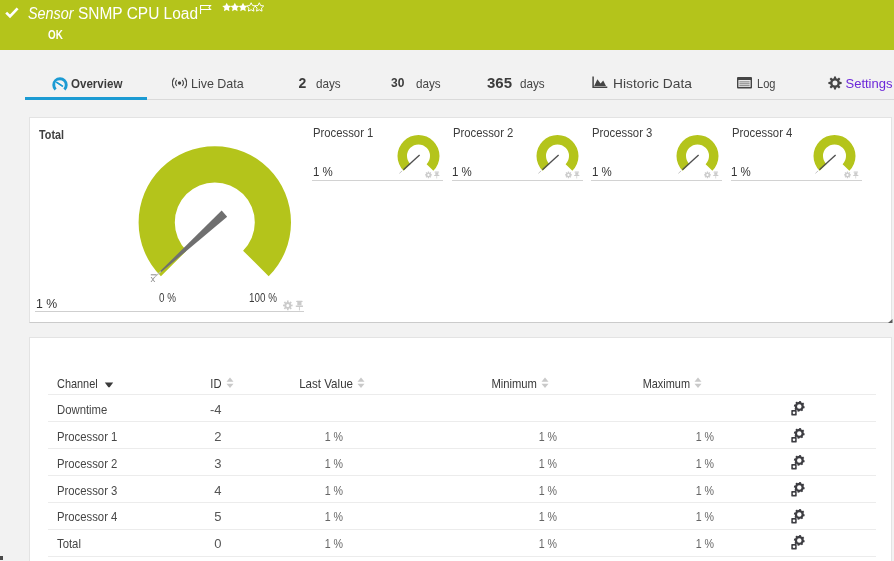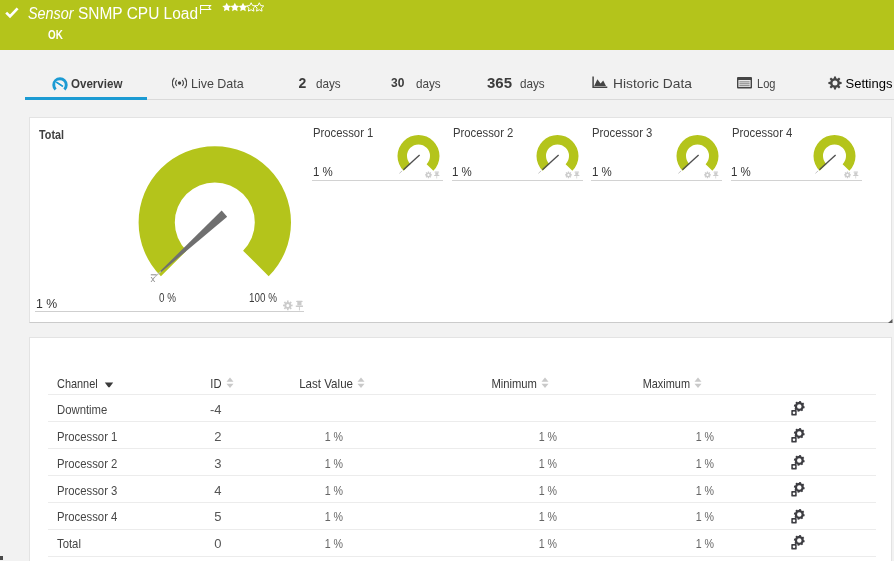--- a/index.html
+++ b/index.html
@@ -49,21 +49,21 @@
 <rect x="0" y="0" width="15" height="11.5" rx="1" fill="#454545"></rect>
 <rect x="1.4" y="3" width="12.2" height="7" fill="#e8e8e8"></rect>
 <rect x="2.4" y="4.3" width="10.2" height="1.1" fill="#8a8a8a"></rect>
 <rect x="2.4" y="6.2" width="10.2" height="1.1" fill="#8a8a8a"></rect>
 <rect x="2.4" y="8.1" width="10.2" height="1.1" fill="#8a8a8a"></rect>
 </svg>
 <div class="abs" style="left:757px;top:77.0px;font-size:13px;line-height:13px;color:#454545;transform:scaleX(0.85);transform-origin:0 0">Log</div>
 <svg class="abs" style="left:827.8px;top:75.8px" width="14" height="14" viewBox="0 0 14 14">
 <path d="M5.99,0.38 L8.01,0.38 L8.17,2.24 L9.53,2.81 L10.97,1.6 L12.4,3.03 L11.19,4.47 L11.76,5.83 L13.62,5.99 L13.62,8.01 L11.76,8.17 L11.19,9.53 L12.4,10.97 L10.97,12.4 L9.53,11.19 L8.17,11.76 L8.01,13.62 L5.99,13.62 L5.83,11.76 L4.47,11.19 L3.03,12.4 L1.6,10.97 L2.81,9.53 L2.24,8.17 L0.38,8.01 L0.38,5.99 L2.24,5.83 L2.81,4.47 L1.6,3.03 L3.03,1.6 L4.47,2.81 L5.83,2.24 Z M9.5,7 A2.5,2.5 0 1 0 4.5,7 A2.5,2.5 0 1 0 9.5,7 Z" fill="#454545" fill-rule="evenodd"></path>
 </svg>
-<div class="abs" style="left:845.5px;top:77.0px;font-size:13px;line-height:13px;color:#000000">Settings</div>
+<div class="abs" style="left:845.5px;top:77.0px;font-size:13px;line-height:13px;color:#6d28d9">Settings</div>
 <div class="abs" style="left:29px;top:116.5px;width:862.5px;height:206px;background:#fff;border:1px solid #e3e3e3;border-bottom-color:#cbcbcb"></div>
 <svg class="abs" style="left:888px;top:318.5px" width="4.5" height="4" viewBox="0 0 4.5 4">
     <polygon points="4.5,0 4.5,4 0,4" fill="#5a5a5a"></polygon>
   </svg>
 <div class="abs" style="left:38.6px;top:127.6px;font-size:13px;line-height:13px;color:#404040;font-weight:bold;transform:scaleX(0.83);transform-origin:0 0">Total</div>
 <svg class="abs" style="left:125px;top:138px" width="180" height="152" viewBox="125 138 180 152">
 <path d="M160.92,276.28 A76.2,76.2 0 1 1 268.68,276.28 L243.08,250.68 A40,40 0 1 0 186.52,250.68 Z" fill="#b4c41b"></path>
 <line x1="162.66" y1="269.85" x2="154.89" y2="276.91" stroke="#bdbdbd" stroke-width="1.1"></line>
 <polygon points="221.66,210.62 227.17,216.68 161.31,272.08 160.3,270.98" fill="#6f6f6f"></polygon>
 <line x1="150.8" y1="274.8" x2="156.6" y2="274.8" stroke="#8a8a8a" stroke-width="1"></line>

